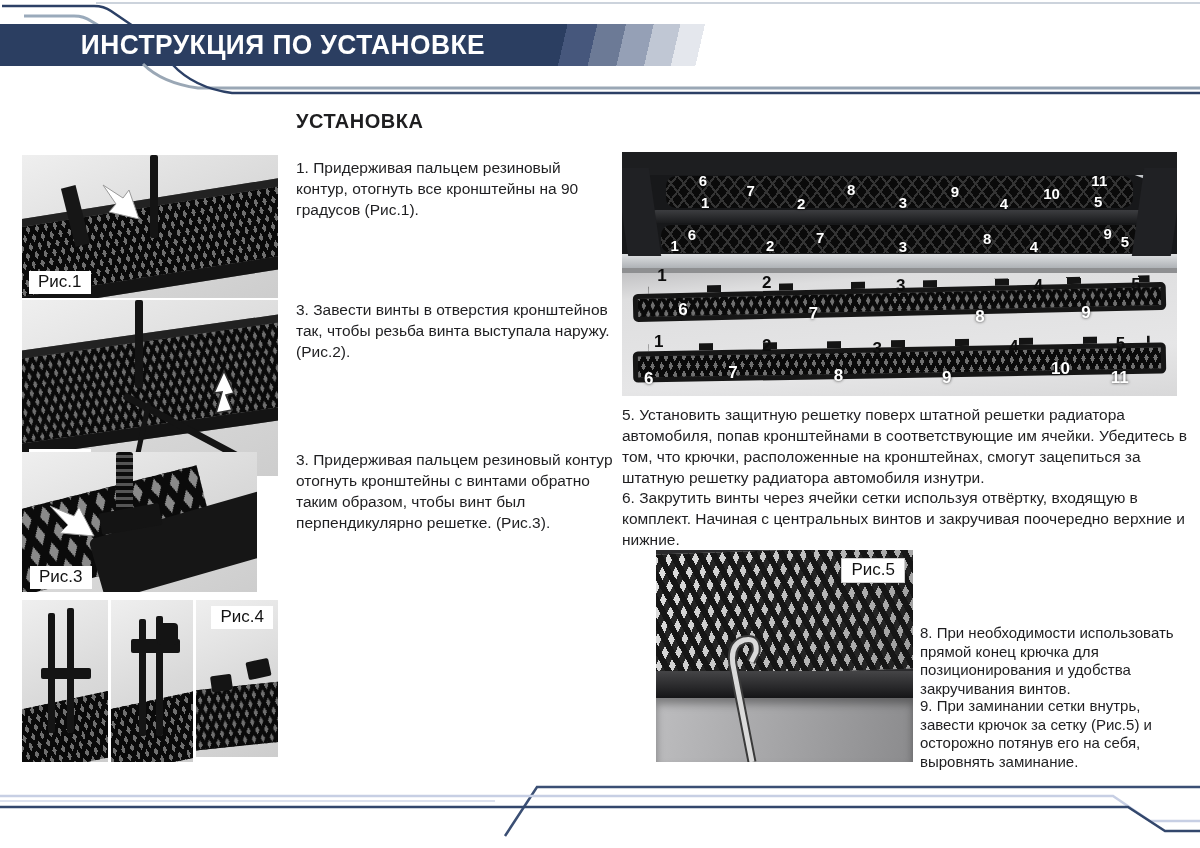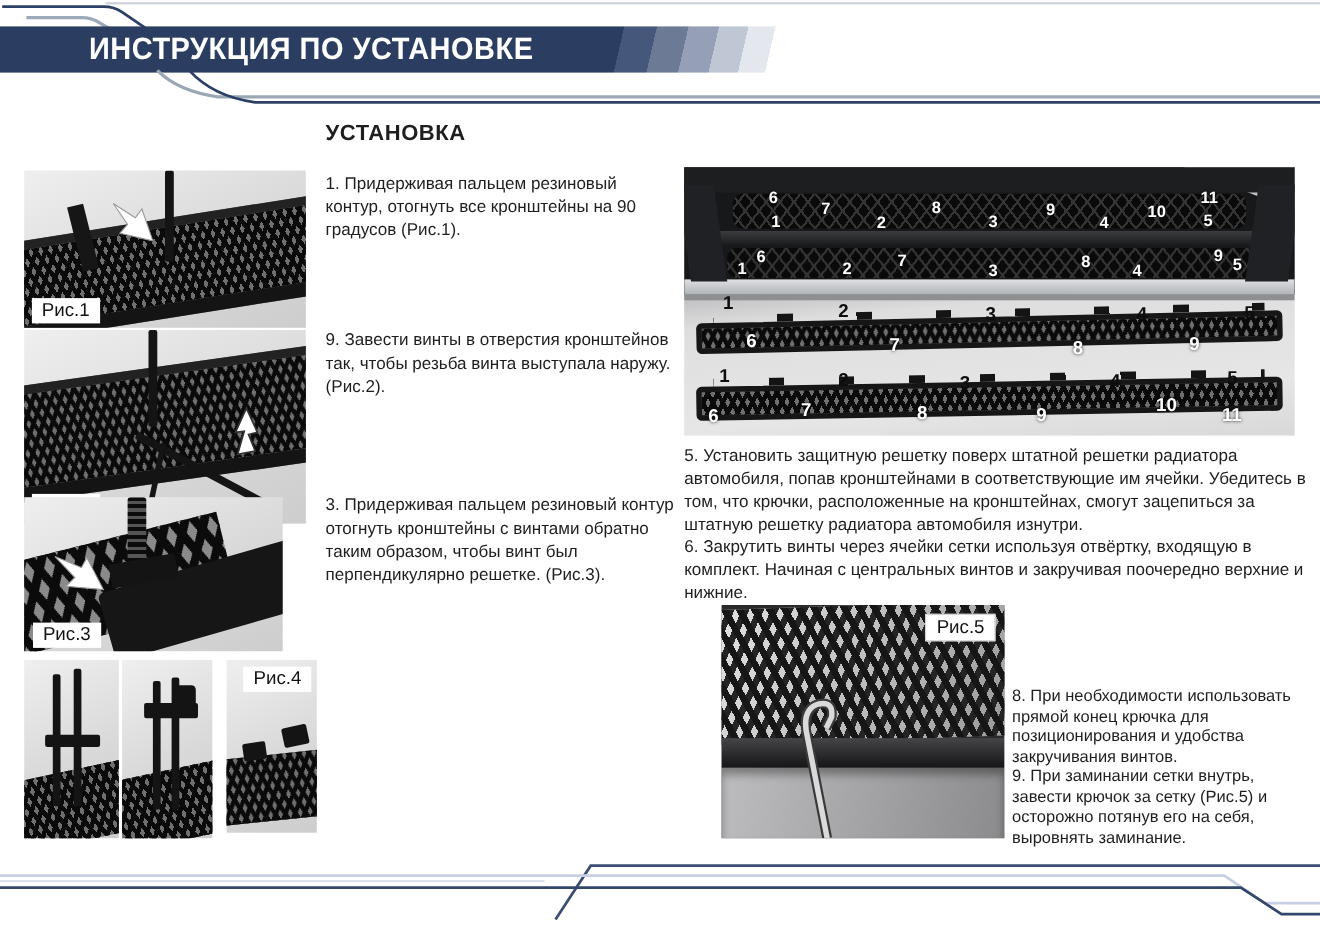--- a/index.html
+++ b/index.html
@@ -113,30 +113,30 @@
       <div class="bracket" style="left:52%;top:5%;width:7px;height:77%"></div>
       <div class="bracket" style="left:22%;top:42%;width:58%;height:11px"></div>
     </div>
     <div class="photo" style="left:89px;top:0;width:82px;height:162px">
       <div class="abs mesh-dark" style="left:-10%;top:62%;width:130%;height:40%;transform:rotate(-12deg)"></div>
       <div class="bracket" style="left:34%;top:12%;width:7px;height:72%"></div>
       <div class="bracket" style="left:55%;top:10%;width:7px;height:74%"></div>
       <div class="bracket" style="left:24%;top:24%;width:60%;height:14px"></div>
       <div class="bracket" style="left:56%;top:14%;width:26%;height:22px;border-radius:4px"></div>
     </div>
-    <div class="photo" style="left:184px;top:0;width:82px;height:157px">
+    <div class="photo" style="left:174px;top:0;width:82px;height:157px">
       <div class="abs mesh-dark" style="left:-8%;top:55%;width:120%;height:38%;transform:rotate(-6deg)"></div>
       <div class="bracket" style="left:18%;top:48%;width:26%;height:16px;transform:rotate(-8deg)"></div>
       <div class="bracket" style="left:62%;top:38%;width:28%;height:18px;transform:rotate(-12deg)"></div>
       <div class="figlabel" style="right:5px;top:6px">Рис.4</div>
     </div>
   </div>
 
   <p class="step mid" style="top:157px">1. Придерживая пальцем резиновый контур, отогнуть все кронштейны на 90 градусов (Рис.1).</p>
-  <p class="step mid" style="top:299px">9. Завести винты в отверстия кронштейнов так, чтобы резьба винта выступала наружу. (Рис.2).</p>
+  <p class="step mid" style="top:299px">3. Завести винты в отверстия кронштейнов так, чтобы резьба винта выступала наружу. (Рис.2).</p>
   <p class="step mid" style="top:449px">3. Придерживая пальцем резиновый контур отогнуть кронштейны с винтами обратно таким образом, чтобы винт был перпендикулярно решетке. (Рис.3).</p>
 
   <div class="photo" id="bumper-photo" style="left:622px;top:152px;width:555px;height:116px;background:#17181a">
     <div class="abs silver" style="right:0;top:0;width:26%;height:34%;clip-path:polygon(30% 0,100% 0,100% 100%)"></div>
     <div class="abs" style="left:0;top:0;width:100%;height:20%;background:#1d1e20"></div>
     <div class="abs mesh-hex" style="left:8%;top:21%;width:84%;height:27%;border-radius:10px"></div>
     <div class="abs" style="left:5%;top:50%;width:92%;height:11%;background:linear-gradient(180deg,#3c3d40,#1a1b1d);border-radius:6px"></div>
     <div class="abs mesh-hex" style="left:7%;top:63%;width:88%;height:24%;border-radius:10px"></div>
     <div class="abs silver" style="left:0;bottom:0;width:100%;height:12%"></div>
     <div class="abs" style="left:0;top:14%;width:6%;height:76%;background:#202124;transform:skewX(8deg)"></div>

